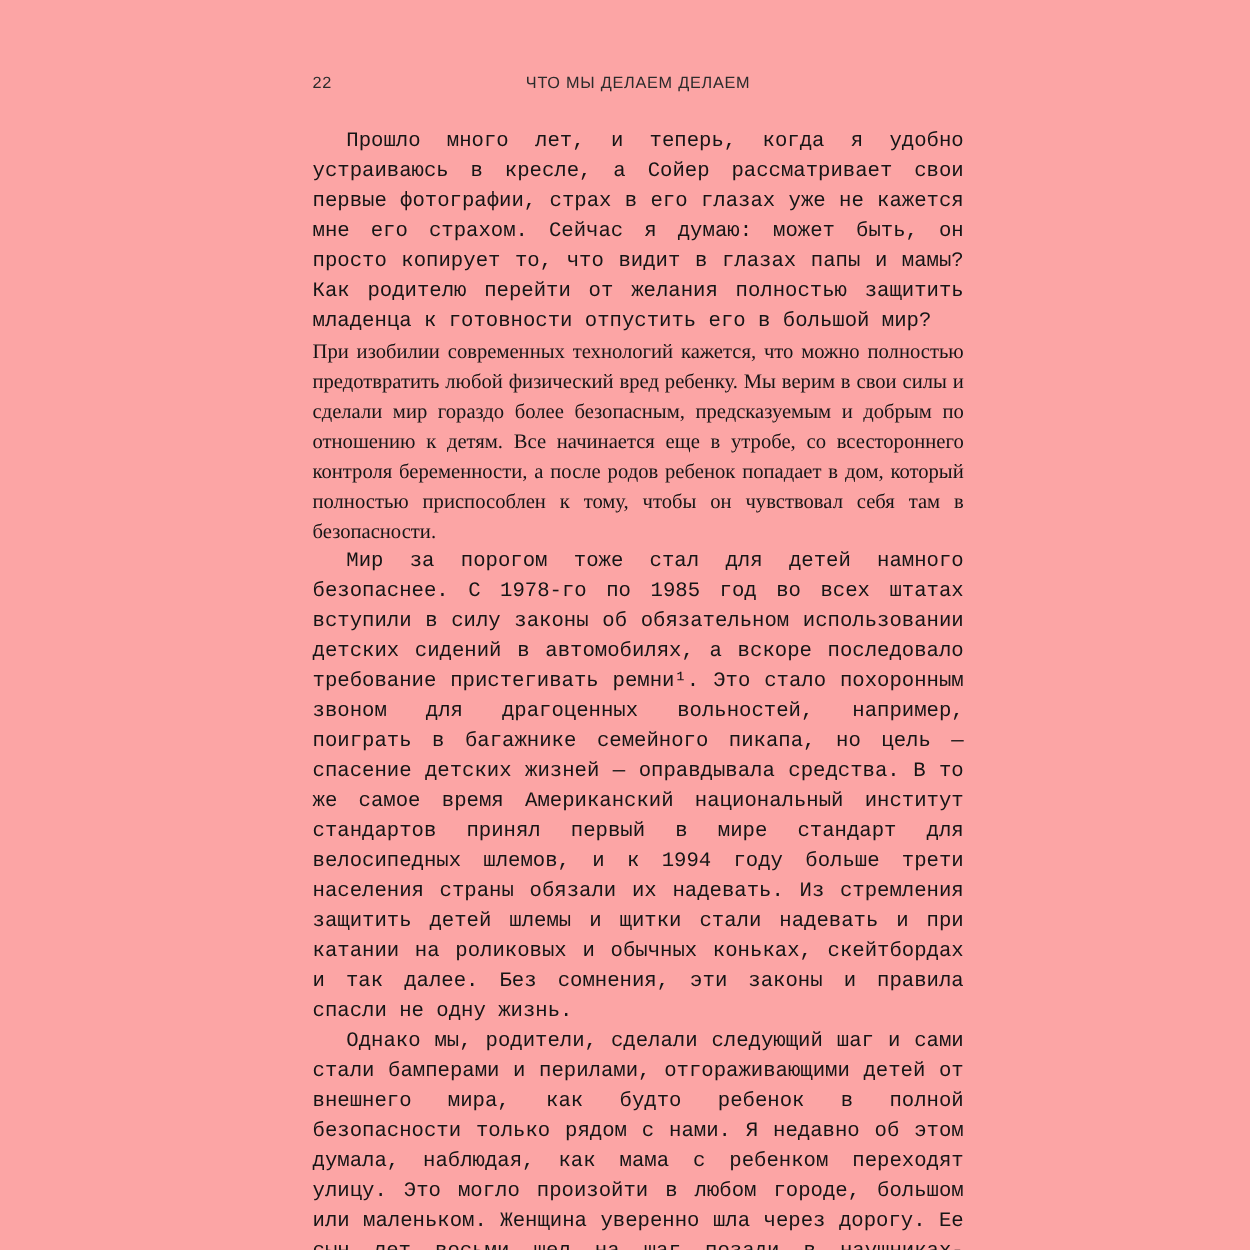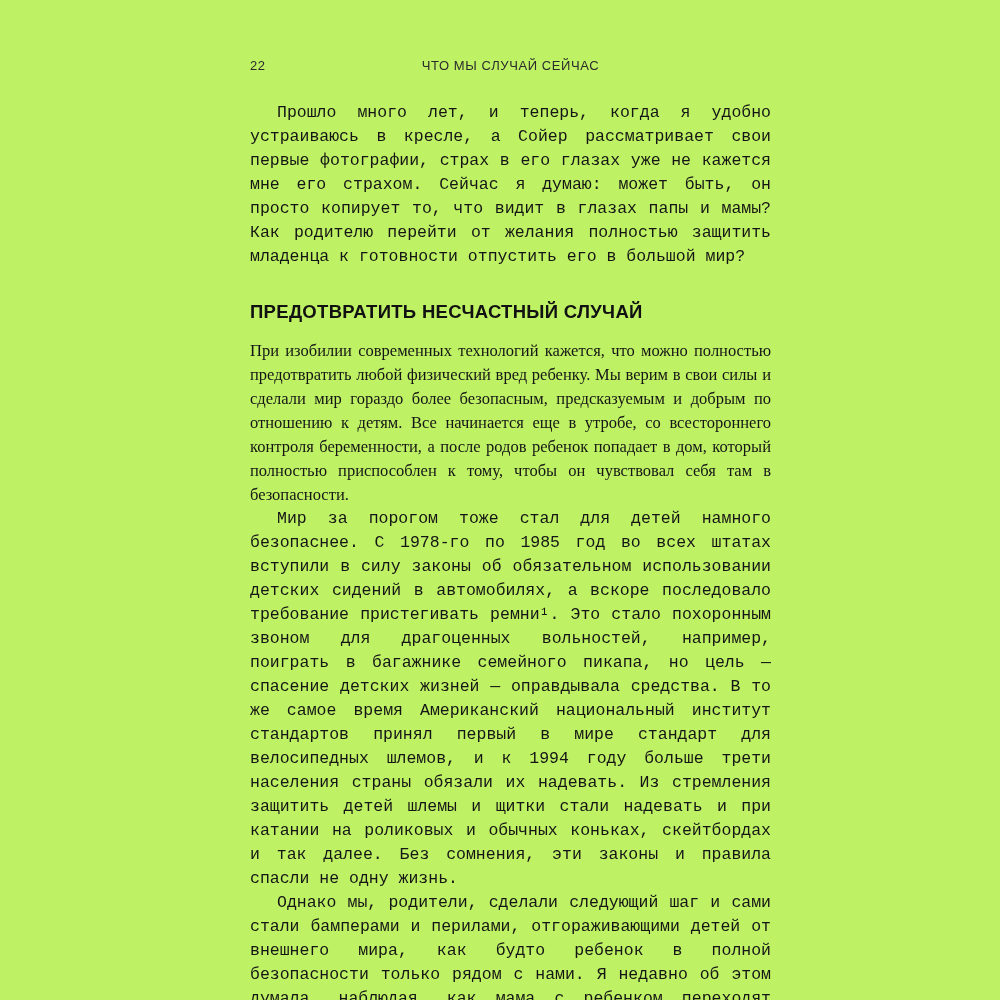--- a/index.html
+++ b/index.html
@@ -4,21 +4,21 @@
 <style>
   html, body {
     margin: 0;
     padding: 0;
     background: #ffffff;
   }
   .book-page {
     position: relative;
     width: 1000px;
     height: 1000px;
-    background: #bef264;
+    background: #fca5a5;
     overflow: hidden;
     color: #151515;
   }
   .content {
     position: absolute;
     left: 250px;
     top: 58px;
     width: 521px;
   }
   .page-header {
@@ -64,27 +64,26 @@
   }
 </style>
 </head>
 <body>
 
 <div class="book-page">
   <div class="content">
 
     <div class="page-header">
       <span class="page-number">22</span>
-      <span class="running-head">ЧТО МЫ СЛУЧАЙ СЕЙЧАС</span>
+      <span class="running-head">ЧТО МЫ ДЕЛАЕМ ДЕЛАЕМ</span>
     </div>
 
     <div class="body-text">
       <p class="indent">Прошло много лет, и теперь, когда я удобно устраиваюсь в кресле, а Сойер рассматривает свои первые фотографии, страх в его глазах уже не кажется мне его страхом. Сейчас я думаю: может быть, он просто копирует то, что видит в глазах папы и мамы? Как родителю перейти от желания полностью защитить младенца к готовности отпустить его в большой мир?</p>
 
-      <h2 class="section-heading">ПРЕДОТВРАТИТЬ НЕСЧАСТНЫЙ СЛУЧАЙ</h2>
 
       <p>При изобилии современных технологий кажется, что можно полностью предотвратить любой физический вред ребенку. Мы верим в свои силы и сделали мир гораздо более безопасным, предсказуемым и добрым по отношению к детям. Все начинается еще в утробе, со всестороннего контроля беременности, а после родов ребенок попадает в дом, который полностью приспособлен к тому, чтобы он чувствовал себя там в безопасности.</p>
 
       <p class="indent">Мир за порогом тоже стал для детей намного безопаснее. С 1978-го по 1985 год во всех штатах вступили в силу законы об обязательном использовании детских сидений в автомобилях, а вскоре последовало требование пристегивать ремни¹. Это стало похоронным звоном для драгоценных вольностей, например, поиграть в багажнике семейного пикапа, но цель — спасение детских жизней — оправдывала средства. В то же самое время Американский национальный институт стандартов принял первый в мире стандарт для велосипедных шлемов, и к 1994 году больше трети населения страны обязали их надевать. Из стремления защитить детей шлемы и щитки стали надевать и при катании на роликовых и обычных коньках, скейтбордах и так далее. Без сомнения, эти законы и правила спасли не одну жизнь.</p>
 
       <p class="indent">Однако мы, родители, сделали следующий шаг и сами стали бамперами и перилами, отгораживающими детей от внешнего мира, как будто ребенок в полной безопасности только рядом с нами. Я недавно об этом думала, наблюдая, как мама с ребенком переходят улицу. Это могло произойти в любом городе, большом или маленьком. Женщина уверенно шла через дорогу. Ее сын лет восьми шел на шаг позади в наушниках-вкладышах, уставившись в мобильный телефон. Мама посмотрела налево, направо и снова налево, а затем двинулась вперед. Ребенок даже не поднял глаз. Позже я прочитала об аксессуаре для детских велосипедов</p>
     </div>
 
   </div>
 </div>

